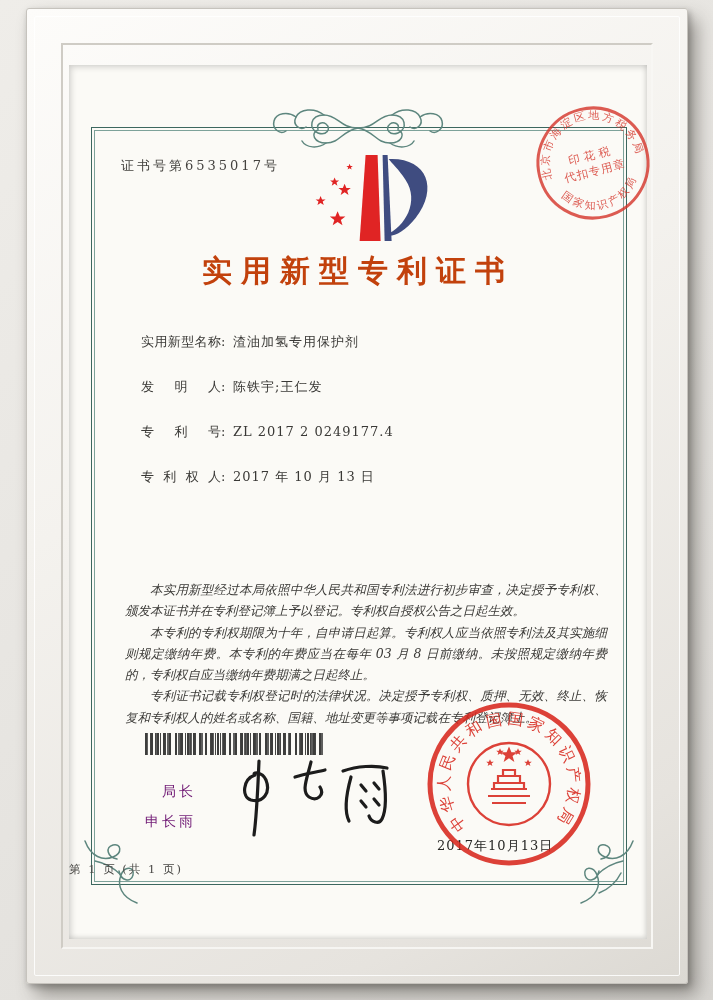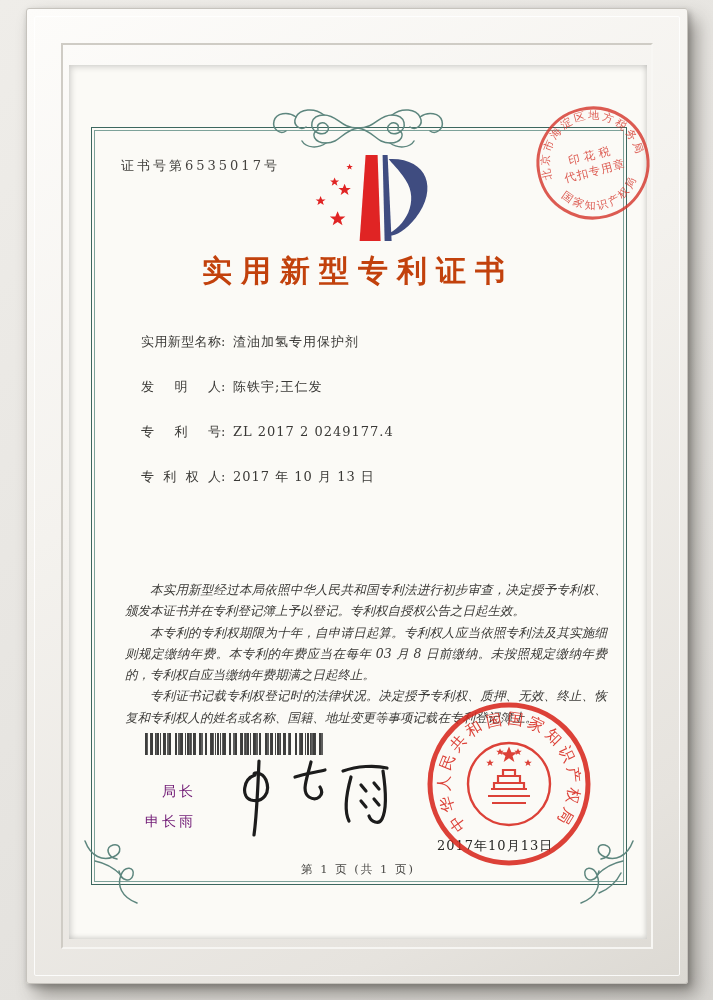--- a/index.html
+++ b/index.html
@@ -55,21 +55,21 @@
     background-color:#fbfaf6; opacity:.82; }
 
   .signer { position:absolute; left:76px; top:712px; font-size:14px; color:#701a75; letter-spacing:3px; line-height:30px;
     font-family:Liberation Mono, monospace;text-align:right; }
   .signature { position:absolute; left:152px; top:686px; }
 
   .seal-date { position:absolute; left:368px; top:772px; font-size:13px; color:#262624; letter-spacing:1px; z-index:5; }
   .official-seal { position:absolute; left:355px; top:634px; z-index:6; opacity:.88; }
   .tax-seal { position:absolute; left:458px; top:32px; z-index:4; opacity:.8; }
 
-  .footer { position:absolute; left:0; right:0; top:797px; text-align:center; font-size:11.5px; letter-spacing:2px; color:#4a4946; }
+  .footer { position:absolute; left:0; right:0; top:797px; text-align:left; font-size:11.5px; letter-spacing:2px; color:#4a4946; }
 
   svg text { font-family:"DejaVu Serif","Liberation Serif",serif; }
 </style>
 </head>
 <body>
 
 <div class="scene">
   <div class="frame">
     <div class="paper">
 

